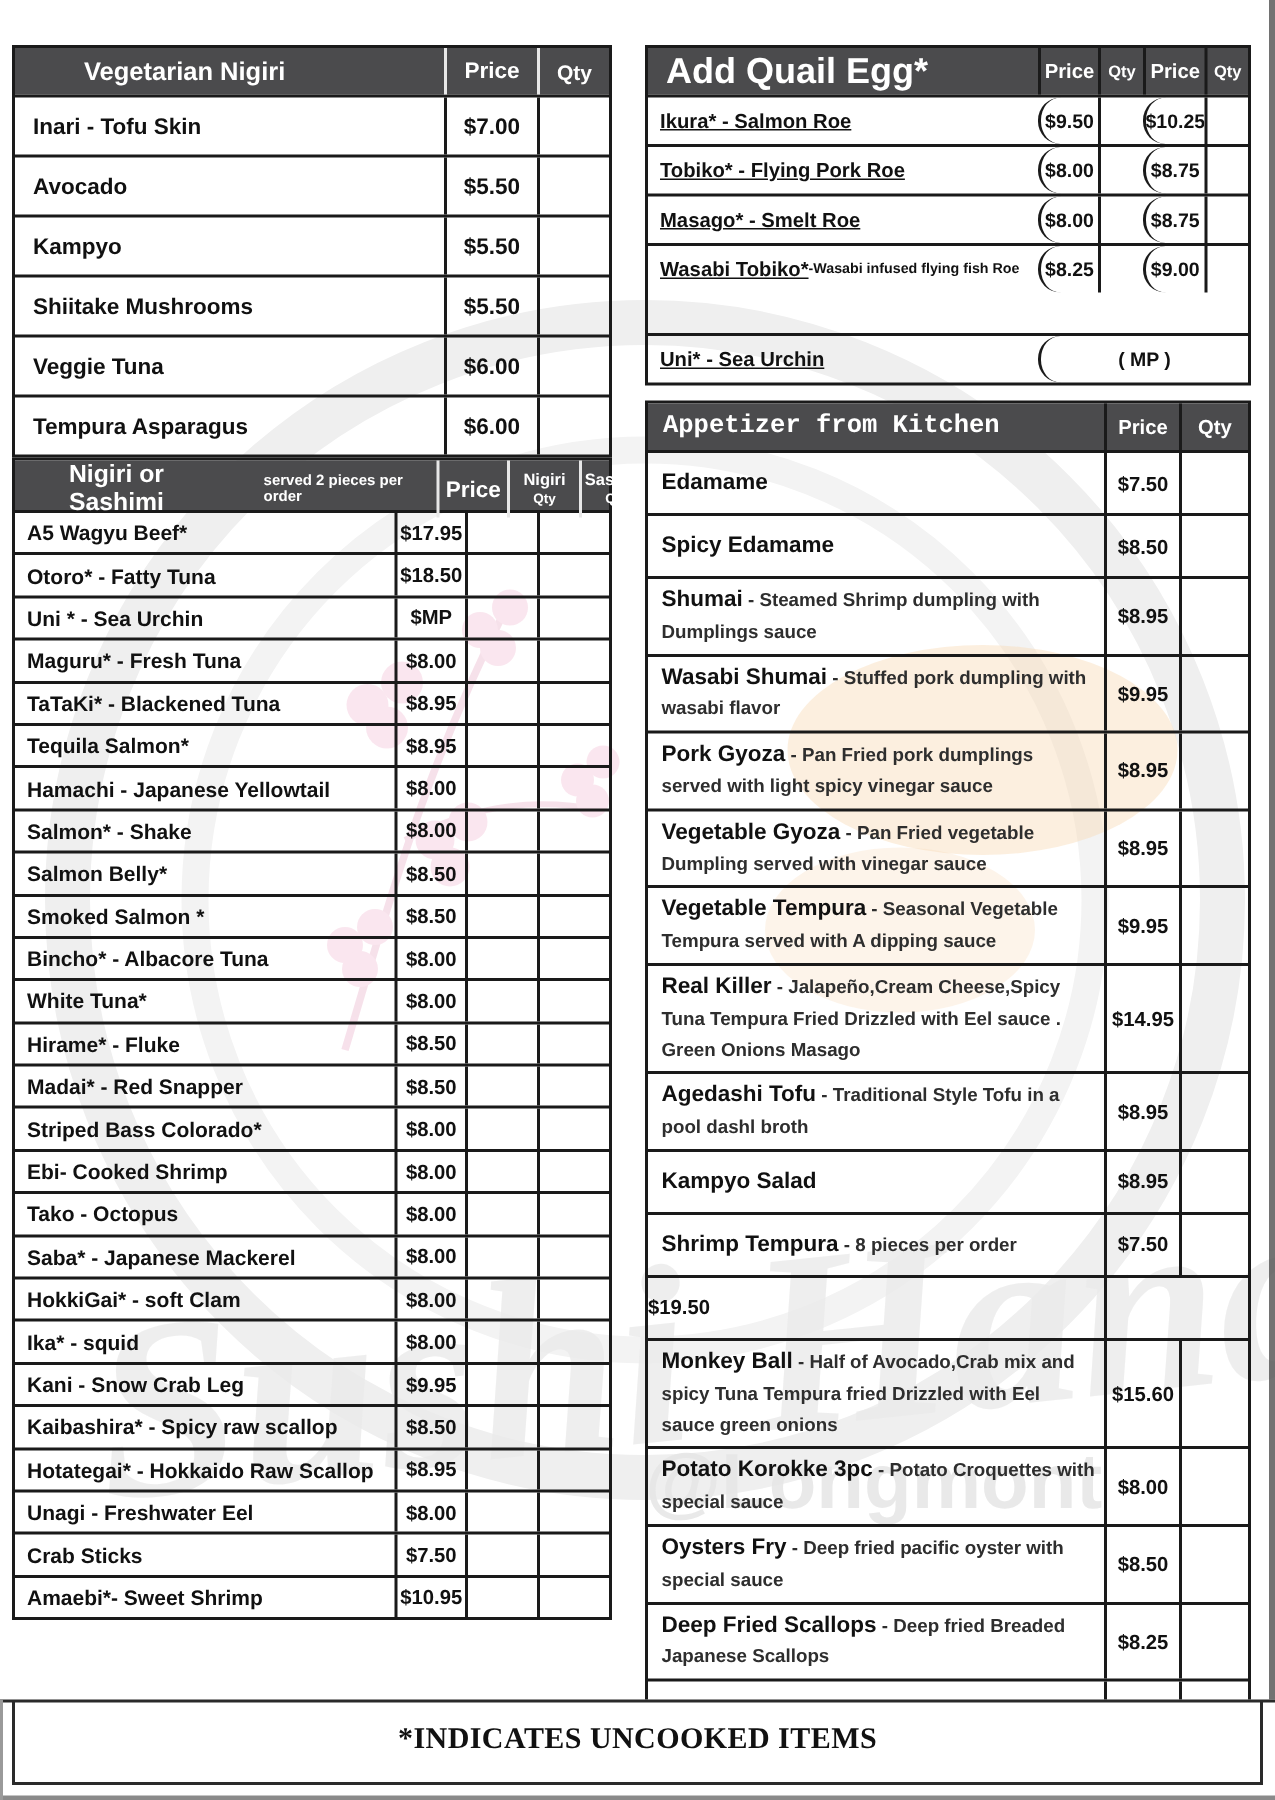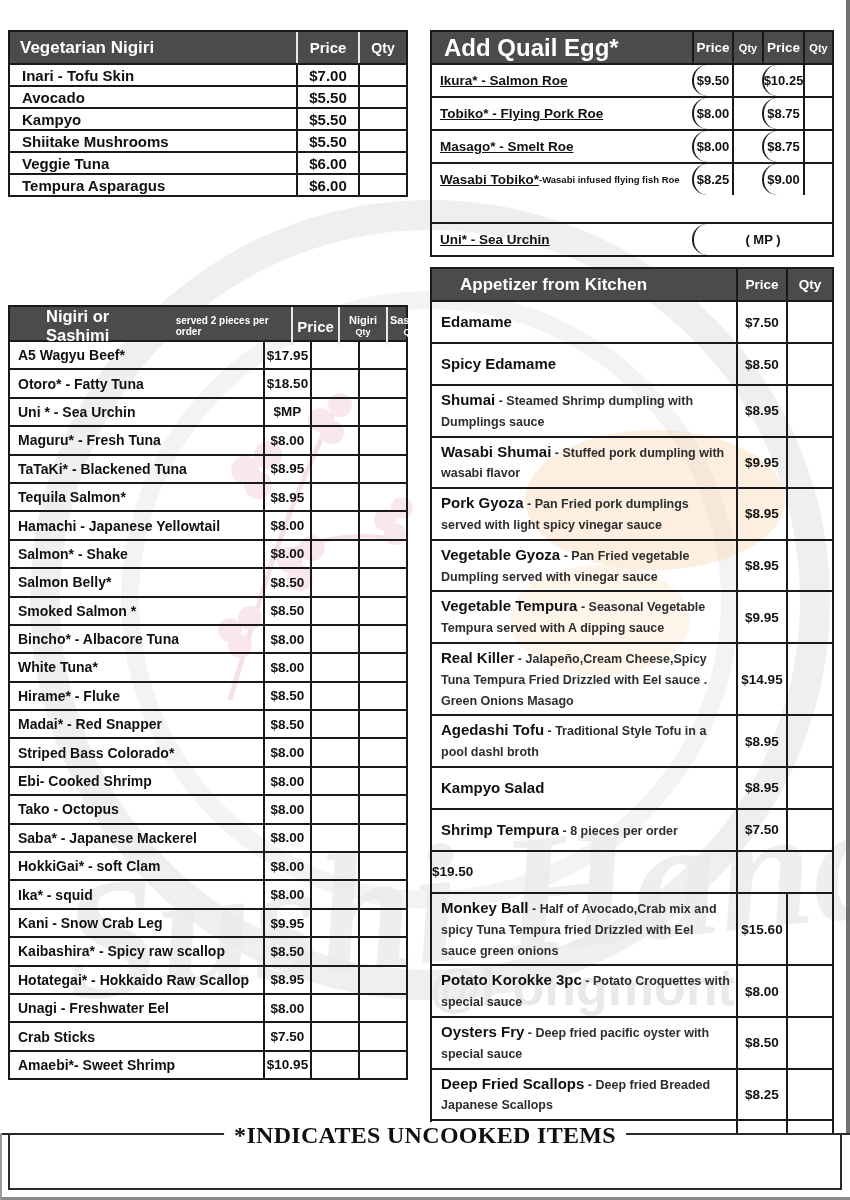--- a/index.html
+++ b/index.html
@@ -20,24 +20,24 @@
   .th{display:flex;align-items:center;justify-content:center;border-left:2px solid #1a1a1a;}
   .th.light{border-left:2px solid #e8e8e8;}
   .th:first-child{border-left:none;justify-content:flex-start;}
   .trow{display:grid;border-top:2px solid #1a1a1a;background:transparent;}
   .tc{display:flex;align-items:center;justify-content:center;border-left:2px solid #1a1a1a;font-weight:bold;overflow:hidden;}
   .tc:first-child{border-left:none;justify-content:flex-start;}
 
   
   #tbl-veg{left:8px;top:30px;width:400px;}
   #tbl-veg .thead{grid-template-columns:286px 62px 48px;height:31px;font-size:17px;}
-  #tbl-veg .thead .th:first-child{padding-left:10px;}
+  #tbl-veg .thead .th:first-child{padding-left:10px;margin-left:36px;}
   #tbl-veg .thead .th:nth-child(2){font-size:15px;}
   #tbl-veg .thead .th:nth-child(3){font-size:14px;}
-  .vcols{grid-template-columns:286px 62px 48px;height:22px;text-align:center;}
+  .vcols{grid-template-columns:286px 62px 48px;height:40px;text-align:center;}
   #tbl-veg .name{padding-left:12px;font-size:15px;}
   #tbl-veg .price{font-size:15px;}
 
   
   #tbl-nig{left:8px;top:305px;width:400px;}
   #tbl-nig .thead{grid-template-columns:253px 47px 48px 48px;height:33px;padding-left:28px;}
   #tbl-nig .thead .th:first-child{padding-left:8px;}
   .nig-title{font-size:16.5px;}
   .nig-sub{font-size:10px;margin-left:5px;}
   #tbl-nig .thead .th:nth-child(2){font-size:15px;}
@@ -57,33 +57,33 @@
   .qcols{grid-template-columns:260px 40px 30px 41px 29px;height:33px;}
   .qcols-merged{grid-template-columns:260px 140px;height:33px;margin-top:27px;}
   #tbl-quail .name{padding-left:8px;white-space:nowrap;}
   .qname{font-size:13.5px;text-decoration:underline;}
   .qdesc{font-size:9.5px;}
   #tbl-quail .price,#tbl-quail .merged{font-size:13px;border-radius:15px;}
 
   
   #tbl-app{left:430px;top:267px;width:404px;}
   #tbl-app .thead{grid-template-columns:304px 50px 46px;height:31px;font-size:17px;}
-  #tbl-app .thead .th:first-child{padding-left:28px;}
+  #tbl-app .thead .th:first-child{padding-left:10px;font-family:Liberation Mono, monospace;}
   #tbl-app .thead .th:nth-child(2),#tbl-app .thead .th:nth-child(3){font-size:13.5px;}
   .acols{grid-template-columns:304px 50px 46px;min-height:42px;}
   #tbl-app .name{display:flex;flex-direction:column;justify-content:center;align-items:flex-start;padding:4px 4px 4px 9px;}
   #tbl-app .name .txt{display:block;line-height:1.3;}
   .app-name{font-size:15px;font-weight:bold;}
   .app-desc{font-size:12.5px;font-weight:bold;color:#2e2e2e;}
   #tbl-app .price{font-size:13.5px;}
 
   
   #footer-box{position:absolute;left:8px;top:1133px;width:834px;height:57px;border:2px solid #2a2a2a;background:#fff;z-index:2;}
-  #footer-title{position:absolute;top:1122px;left:50%;transform:translateX(-50%);background:#fff;padding:0 10px;
-    font-family:"Liberation Serif", serif;font-weight:bold;font-size:24px;letter-spacing:.3px;z-index:3;white-space:nowrap;}
+  #footer-title{position:absolute;top:1148px;left:50%;transform:translateX(-50%);background:#fff;padding:0 10px;
+    font-family:"Liberation Serif", serif;font-weight:bold;font-size:20px;letter-spacing:.3px;z-index:3;white-space:nowrap;}
   .edge-stub{position:absolute;top:1133px;height:2px;background:#2a2a2a;z-index:2;}
   #stub-left{left:0;width:8px;}
   #stub-right{right:0;width:8px;}
 
   
   #edge-right{position:absolute;right:0;top:0;width:4px;height:1133px;background:#4f4f4f;opacity:.8;z-index:4;}
   #edge-bottom{position:absolute;left:0;bottom:0;width:850px;height:3px;background:#8a8a8a;z-index:4;}
   #edge-left{position:absolute;left:0;top:1133px;width:2px;height:67px;background:#9a9a9a;z-index:4;}
 </style>
 </head>

